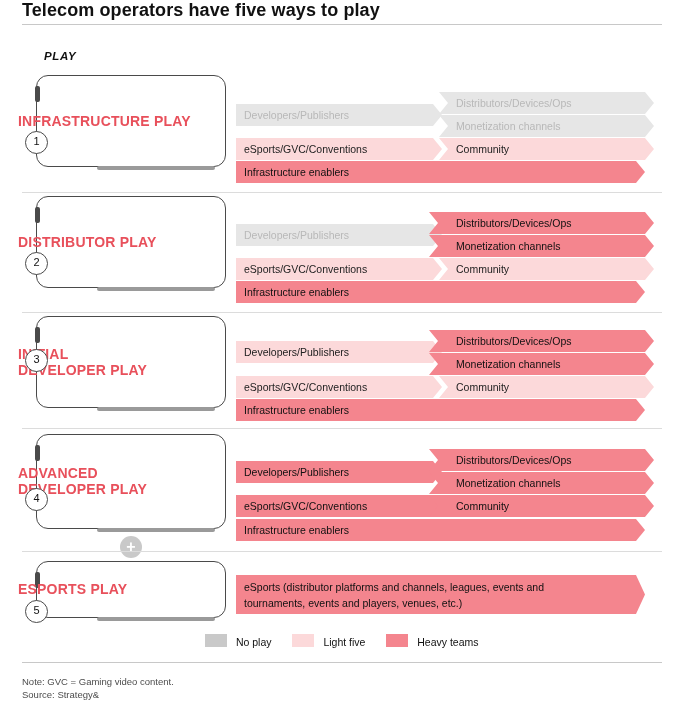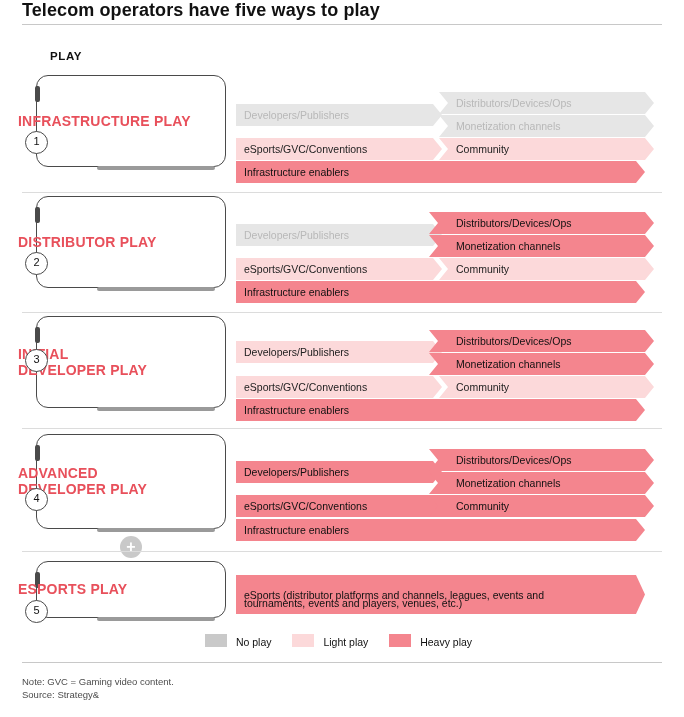--- a/index.html
+++ b/index.html
@@ -39,21 +39,21 @@
     background: #c8c8c8;
   }
   
   .col-header {
     position: absolute;
     font-size: 11.5px;
     font-weight: bold;
     letter-spacing: 0.6px;
     color: #111111;
   }
-  .col-header.play { left: 50px; top: 50px; }
+  .col-header.play { left: 44px; top: 50px; font-style: italic; }
   .col-header.vcc  { left: 241px; top: 50px; }
 
   
   .row {
     position: absolute;
     left: 0;
     width: 684px;
   }
   .row-sep {
     position: absolute;
@@ -333,37 +333,37 @@
 
   <div class="row">
     <div class="play-card" style="top:561px; height:57px;">
       <div class="notch"></div>
       <div class="base"></div>
     </div>
     <div class="play-label" style="top:581px;">ESPORTS PLAY</div>
     <div class="badge" style="top:600px;">5</div>
 
     <div class="bar chev tone-heavy" style="left:236px; top:575px; width:409px; height:39px;">
-      <span class="txt" style="top:12px; line-height:16px;">eSports (distributor platforms and channels, leagues, events and</span>
+      <span class="txt" style="top:4px; line-height:16px;">eSports (distributor platforms and channels, leagues, events and</span>
       <span class="txt" style="top:20px; line-height:16px;">tournaments, events and players, venues, etc.)</span>
     </div>
   </div>
 
   <div class="legend">
     <span class="legend-item">
       <span class="legend-swatch" style="background:#c9c9c9;"></span>
       <span class="legend-label">No play</span>
     </span>
     <span class="legend-item">
       <span class="legend-swatch" style="background:#fcd9da;"></span>
-      <span class="legend-label">Light play</span>
+      <span class="legend-label">Light five</span>
     </span>
     <span class="legend-item">
       <span class="legend-swatch" style="background:#f4858e;"></span>
-      <span class="legend-label">Heavy play</span>
+      <span class="legend-label">Heavy teams</span>
     </span>
   </div>
 
   <div class="foot-rule"></div>
   <div class="note n1">Note: GVC = Gaming video content.</div>
   <div class="note n2">Source: Strategy&amp;</div>
 
 </div>
 
 </body></html>

